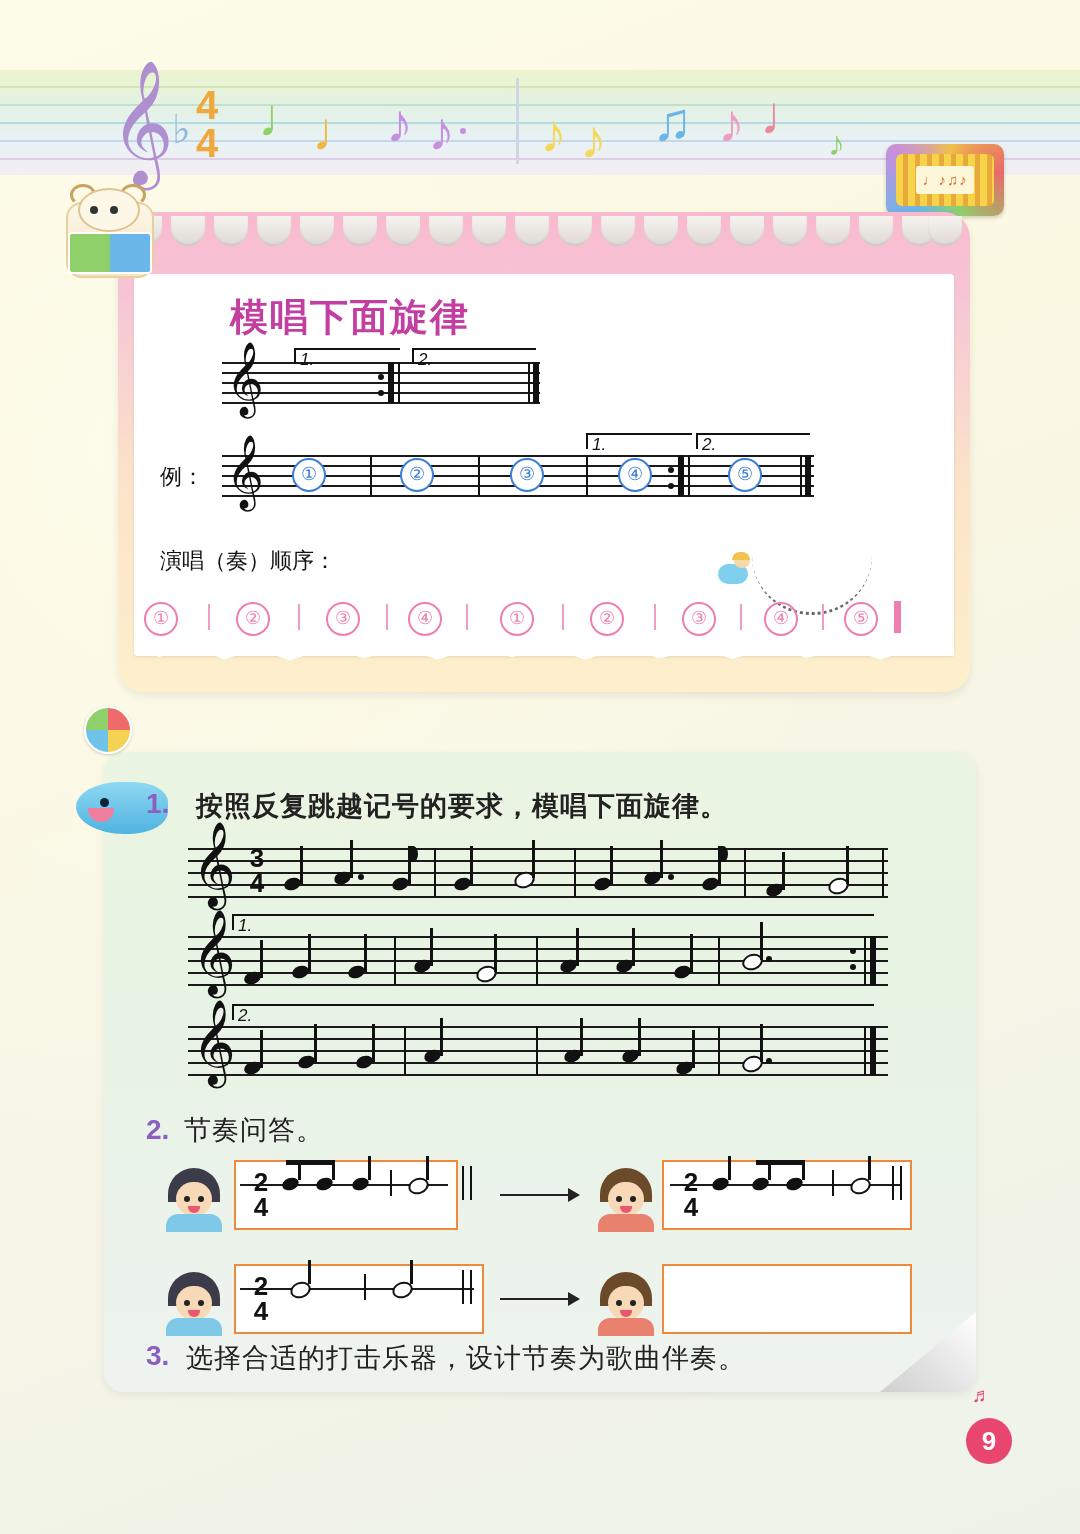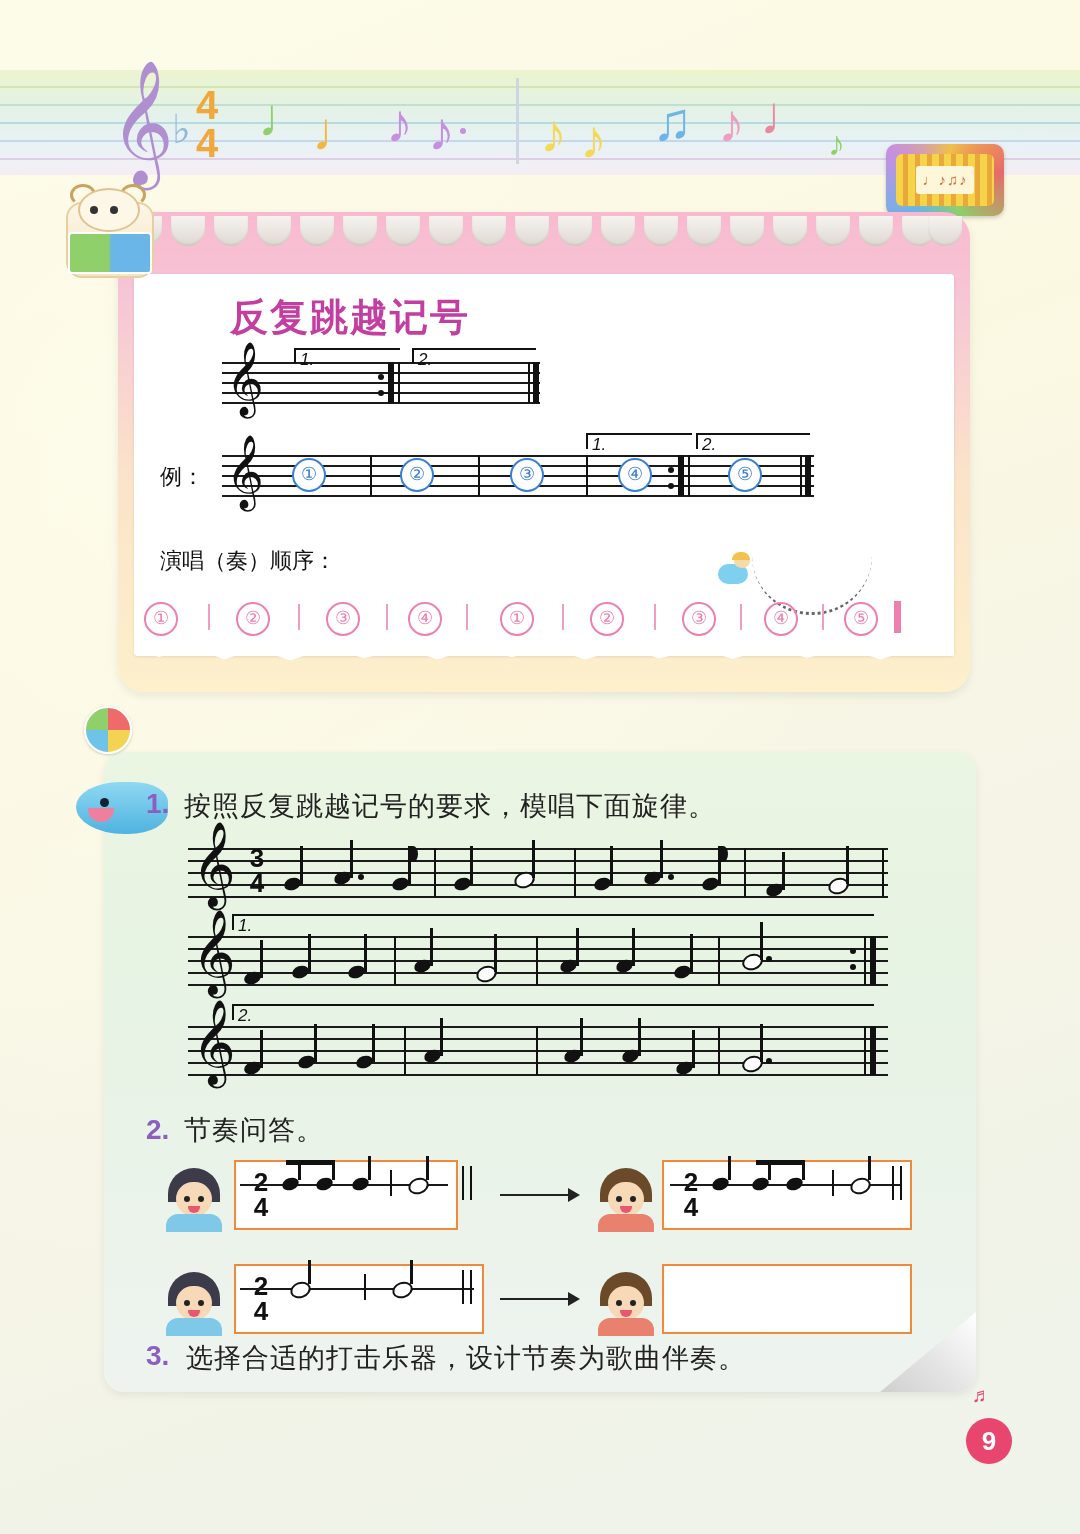--- a/index.html
+++ b/index.html
@@ -210,21 +210,21 @@
 <div class="sheep">
   <div class="horn l"></div>
     <div class="horn r"></div>
   <div class="body"></div>
   <div class="face"></div>
   <div class="eye l"></div>
     <div class="eye r"></div>
   <div class="book"></div>
 </div>
 
-<div class="title-cn">反复跳越记号</div>
+<div class="title-cn">模唱下面旋律</div>
 
 <div class="staff" style="left:222px;top:362px;width:318px;height:60px;">
   <div class="sl" style="top:0;width:318px;"></div>
   <div class="sl" style="top:10px;width:318px;"></div>
   <div class="sl" style="top:20px;width:318px;"></div>
   <div class="sl" style="top:30px;width:318px;"></div>
   <div class="sl" style="top:40px;width:318px;"></div>
   <div class="gclef" style="left:4px;top:-14px;">𝄞</div>
   <div class="repeat-bracket" style="left:72px;top:-14px;width:104px;border-right:0;"></div>
   <div class="rb-label" style="left:78px;top:-12px;">1.</div>
@@ -309,21 +309,21 @@
 </div>
 
 <div class="ball"></div>
 <div class="dolphin">
   <div class="bd"></div>
     <div class="ey"></div>
     <div class="mo"></div>
 </div>
 
 <div class="qnum" style="left:146px;top:788px;">1.</div>
-<div class="qtext" style="left:184px;top:788px;">按照反复跳越记号的要求，模唱下面旋律。</div>
+<div class="qtext" style="left:196px;top:788px;font-weight:bold;">按照反复跳越记号的要求，模唱下面旋律。</div>
 
 <div class="staff melody-staff" style="left:188px;top:848px;width:700px;height:60px;">
   <div class="sl" style="top:0;width:700px;"></div>
     <div class="sl" style="top:12px;width:700px;"></div>
   <div class="sl" style="top:24px;width:700px;"></div>
     <div class="sl" style="top:36px;width:700px;"></div>
   <div class="sl" style="top:48px;width:700px;"></div>
   <div class="gclef" style="left:4px;top:-14px;font-size:74px;">𝄞</div>
   <div class="tsig" style="left:56px;top:-2px;width:26px;font-size:26px;line-height:25px;">
     <div>3</div>

